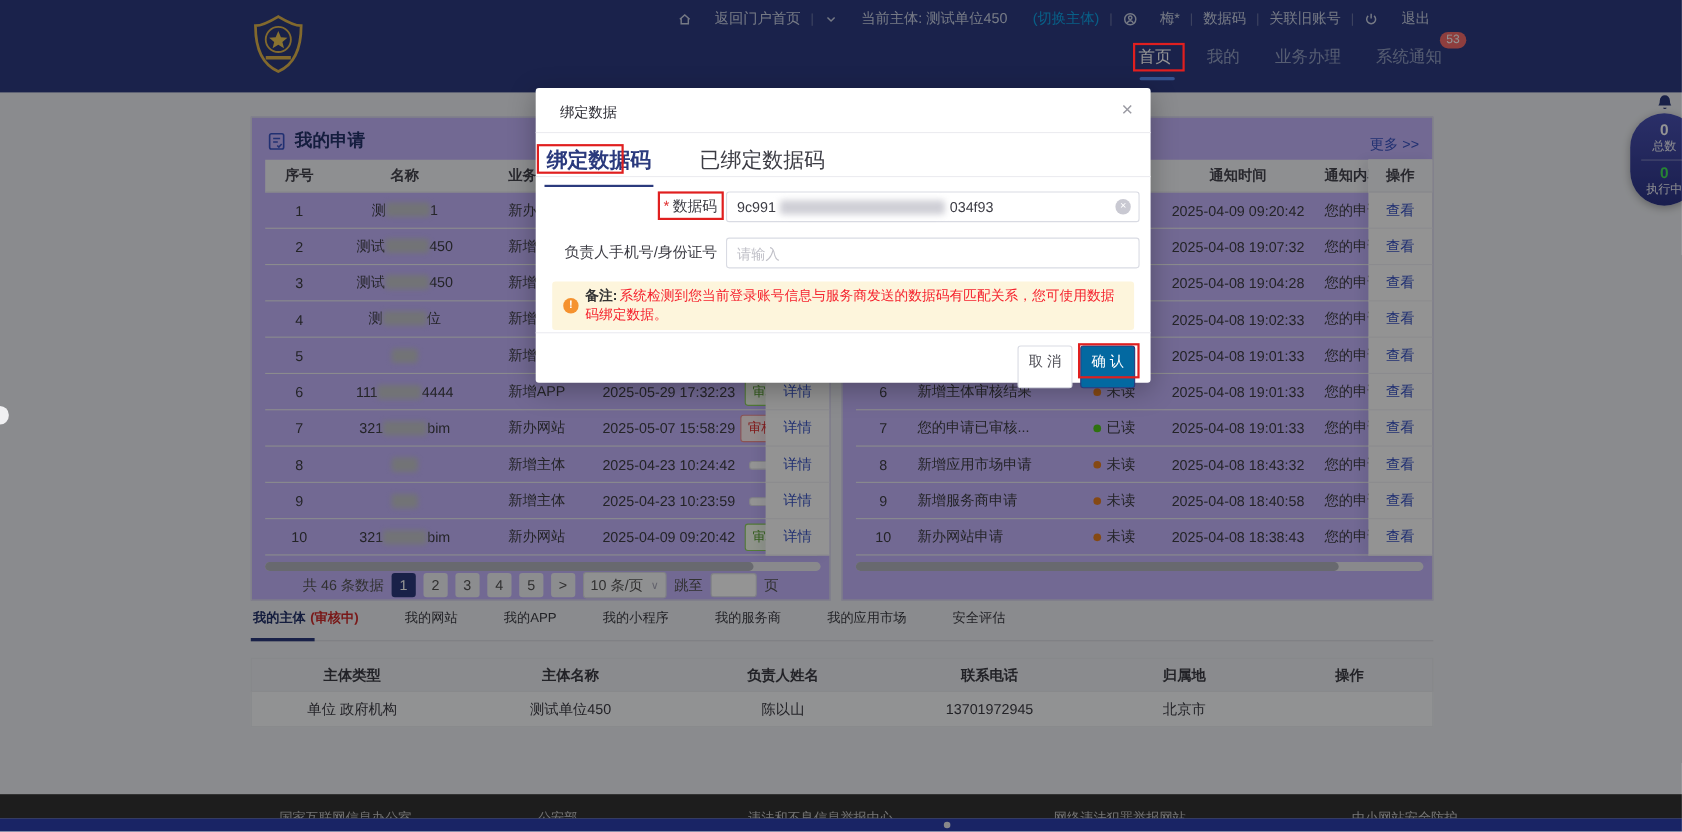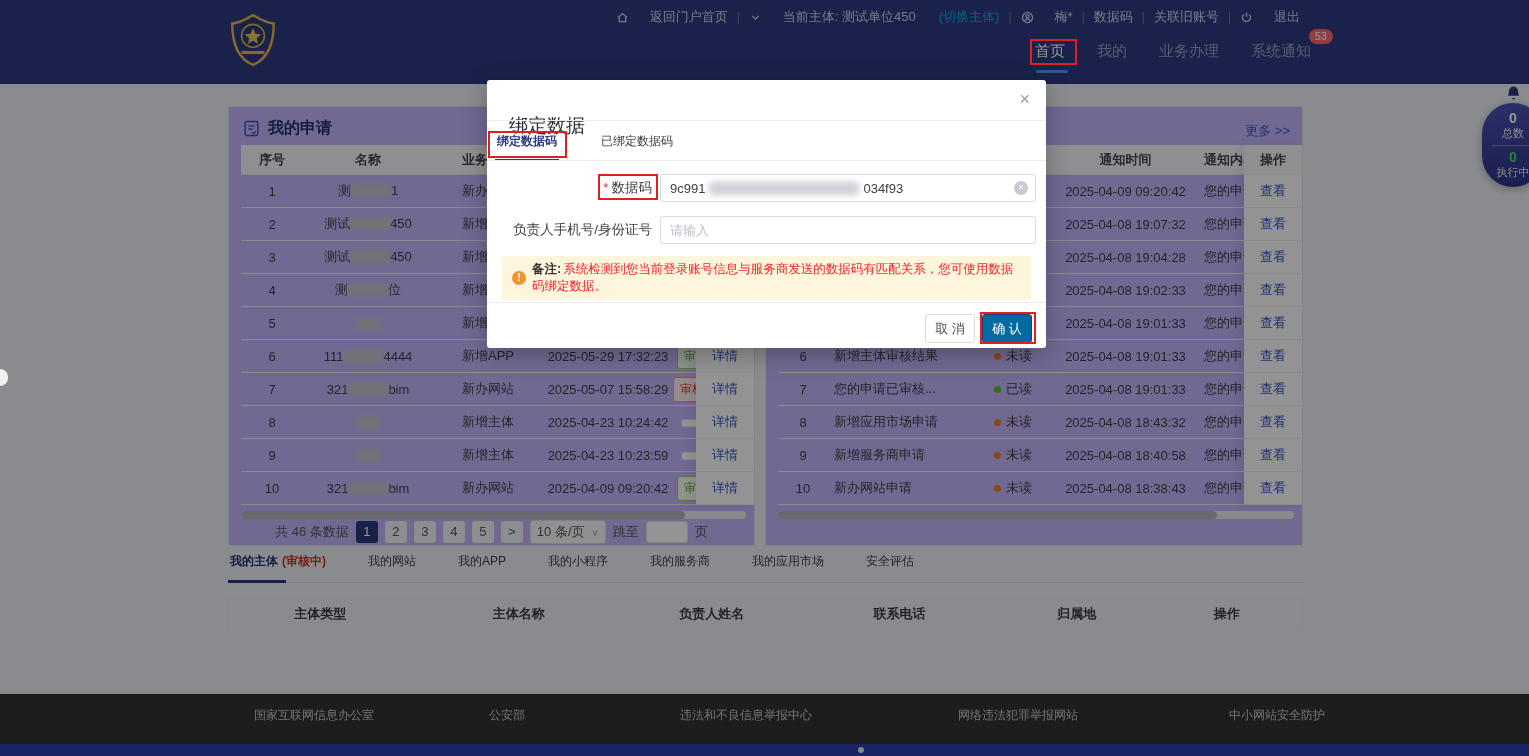--- a/index.html
+++ b/index.html
@@ -77,43 +77,43 @@
     display:flex; gap:38px; font-size:12px; color:#3c3c44; }
   .btab { padding:0 2px 12px; position:relative; cursor:pointer; white-space:nowrap; }
   .btab.active { color:#24326b; font-weight:bold; }
   .btab .sfx { color:#d02b2b; margin-left:4px; }
   .btab.active::after { content:""; position:absolute; left:0; bottom:-1px; width:58px; height:3px; background:#2b3a7d; }
   .subject { position:absolute; left:228px; top:598px; width:1075px; font-size:13px; color:#3c3c44; }
   .srow { display:grid; grid-template-columns:17% 20% 16% 19% 14% 14%; align-items:center; text-align:center; }
   .srow.head { background:#eef0f5; height:31px; font-weight:bold; border:1px solid #e7e9ef; }
   .srow.body { background:#fafbfd; height:32px; border:1px solid #eceef2; border-top:none; }
   
-  .footer { position:absolute; left:0; right:0; bottom:12px; height:50px; background:#333333;padding-left:36px; }
+  .footer { position:absolute; left:0; right:0; bottom:12px; height:22px; background:#333333;padding-left:36px; }
   .flink { position:absolute; top:13px; font-size:12px; color:#c9c9c9; cursor:pointer; white-space:nowrap; }
   .footer-bar { position:absolute; left:0; right:0; bottom:0; height:12px; background:#2c3fae; }
   .femblem { position:absolute; left:858px; bottom:3px; width:6px; height:6px; border-radius:50%; background:#e8e8ee; }
   
   .widget-bell { position:absolute; left:1505px; top:85px; }
   .widget { position:absolute; left:1482px; top:103px; width:62px; height:84px; border-radius:31px;
     background:linear-gradient(180deg,#4a52b4,#2d3487); color:#fff; text-align:center; padding-top:8px;
     box-shadow:0 2px 8px rgba(0,0,0,.3); }
   .widget .v { font-size:14px; font-weight:bold; line-height:15px; }
   .widget .v.green { color:#42e35a; }
   .widget .l { font-size:11px; line-height:15px; opacity:.92; }
   .widget .wdiv { height:1px; background:rgba(255,255,255,.35); margin:4px 10px; }
   .edge-handle { position:absolute; left:0; top:369px; width:8px; height:17px; background:#f0f0f2;
     border-radius:0 8px 8px 0; z-index:70; }
   
   .overlay { position:absolute; inset:0; background:rgba(0,0,0,.42); z-index:50; }
   .modal { position:absolute; left:487px; top:80px; width:559px; height:268px; background:#fff;
     border-radius:3px; box-shadow:0 6px 24px rgba(0,0,0,.28); z-index:60; }
-  .m-title { position:absolute; left:22px; top:13px; font-size:19px; color:#2b2b33;margin-top:20px; }
+  .m-title { position:absolute; left:22px; top:13px; font-size:13px; color:#2b2b33; }
   .m-close { position:absolute; right:16px; top:9px; font-size:18px; color:#9a9aa2; cursor:pointer; }
   .m-line { position:absolute; left:0; width:100%; height:1px; background:#ececf0; }
-  .m-tabs { position:absolute; left:8px; top:53px; display:flex; gap:40px; font-size:12px; color:#3c3c44; }
+  .m-tabs { position:absolute; left:8px; top:53px; display:flex; gap:40px; font-size:19px; color:#3c3c44; }
   .m-tab { padding:0 2px 10px; position:relative; cursor:pointer; }
   .m-tab.active { color:#2b3a7d; font-weight:bold; }
   .m-tab.active::after { content:""; position:absolute; left:0; bottom:-1px; width:100%; height:2px; background:#2b3a7d; }
   .m-row { position:absolute; left:0; display:flex; align-items:center; }
   .m-label { width:165px; text-align:right; font-size:13.5px; color:#3c3c44; }
   .req { color:#e03030; margin-right:3px; }
   .m-input { position:relative; margin-left:8px; width:376px; height:28px; border:1px solid #d9dbe3;
     border-radius:3px; display:flex; align-items:center; padding:0 26px 0 9px; font-size:13px;
     color:#3c3c44; background:#fff; }
   .m-input input { border:none; outline:none; width:100%; font-size:13px; color:#3c3c44;
@@ -121,21 +121,21 @@
   .m-input input::placeholder { color:#c0c0c8; }
   .m-clear { position:absolute; right:7px; top:6px; width:14px; height:14px; border-radius:50%;
     background:#c9c9d2; color:#fff; font-size:10px; line-height:14px; text-align:center; cursor:pointer; }
   .code-blob { display:inline-block; width:150px; height:13px; margin:0 4px; border-radius:3px;
     background:#cfcfd6; filter:blur(3px); }
   .m-note { position:absolute; left:15px; top:176px; width:529px; background:#fdf5dc; border-radius:3px;
     padding:5px 10px; font-size:12.5px; color:#f5222d; display:flex; gap:6px; align-items:center; }
   .m-note .nicon { flex:none; width:14px; height:14px; border-radius:50%; background:#f5922f; color:#fff;
     font-size:10px; font-weight:bold; line-height:14px; text-align:center; }
   .m-note .nlabel { color:#333; font-weight:bold; margin-right:2px; white-space:nowrap; }
-  .m-btn { position:absolute; top:234px; height:29px; line-height:27px; text-align:center;
+  .m-btn { position:absolute; top:234px; height:39px; line-height:27px; text-align:center;
     border-radius:3px; font-size:13px; cursor:pointer; }
   .m-btn.cancel { right:71px; width:50px; border:1px solid #d9dbe3; color:#4a4a52; background:#fff; }
   .m-btn.ok { right:14px; width:50px; background:#0369a1; color:#fff; border:1px solid #2b3a7d; }
   
   .anno { position:absolute; border:2px solid #e01f1f; z-index:70; }
   #anno-nav   { left:1030px; top:39px;  width:47px; height:26px; }
   #anno-tab   { left:488px;  top:131px; width:79px; height:27px; }
   #anno-label { left:598px;  top:174px; width:60px; height:26px; }
   #anno-ok    { left:980px;  top:312px; width:56px; height:32px; }
 </style>
@@ -432,20 +432,28 @@
   </div>
 <div class="subject">
   <div class="srow head" id="subject-head">
       <div>主体类型</div>
       <div>主体名称</div>
       <div>负责人姓名</div>
       <div>联系电话</div>
       <div>归属地</div>
       <div>操作</div>
     </div>
+  <div class="srow body" id="subject-body">
+      <div>单位 政府机构</div>
+      <div>测试单位450</div>
+      <div>陈以山</div>
+      <div>13701972945</div>
+      <div>北京市</div>
+      <div></div>
+    </div>
 </div>
 
 <div class="footer" id="footer">
     <span class="flink" style="left: 254px;">国家互联网信息办公室</span>
     <span class="flink" style="left: 489px;">公安部</span>
     <span class="flink" style="left: 680px;">违法和不良信息举报中心</span>
     <span class="flink" style="left: 958px;">网络违法犯罪举报网站</span>
     <span class="flink" style="left: 1229px;">中小网站安全防护</span>
   </div>
 <div class="footer-bar">

